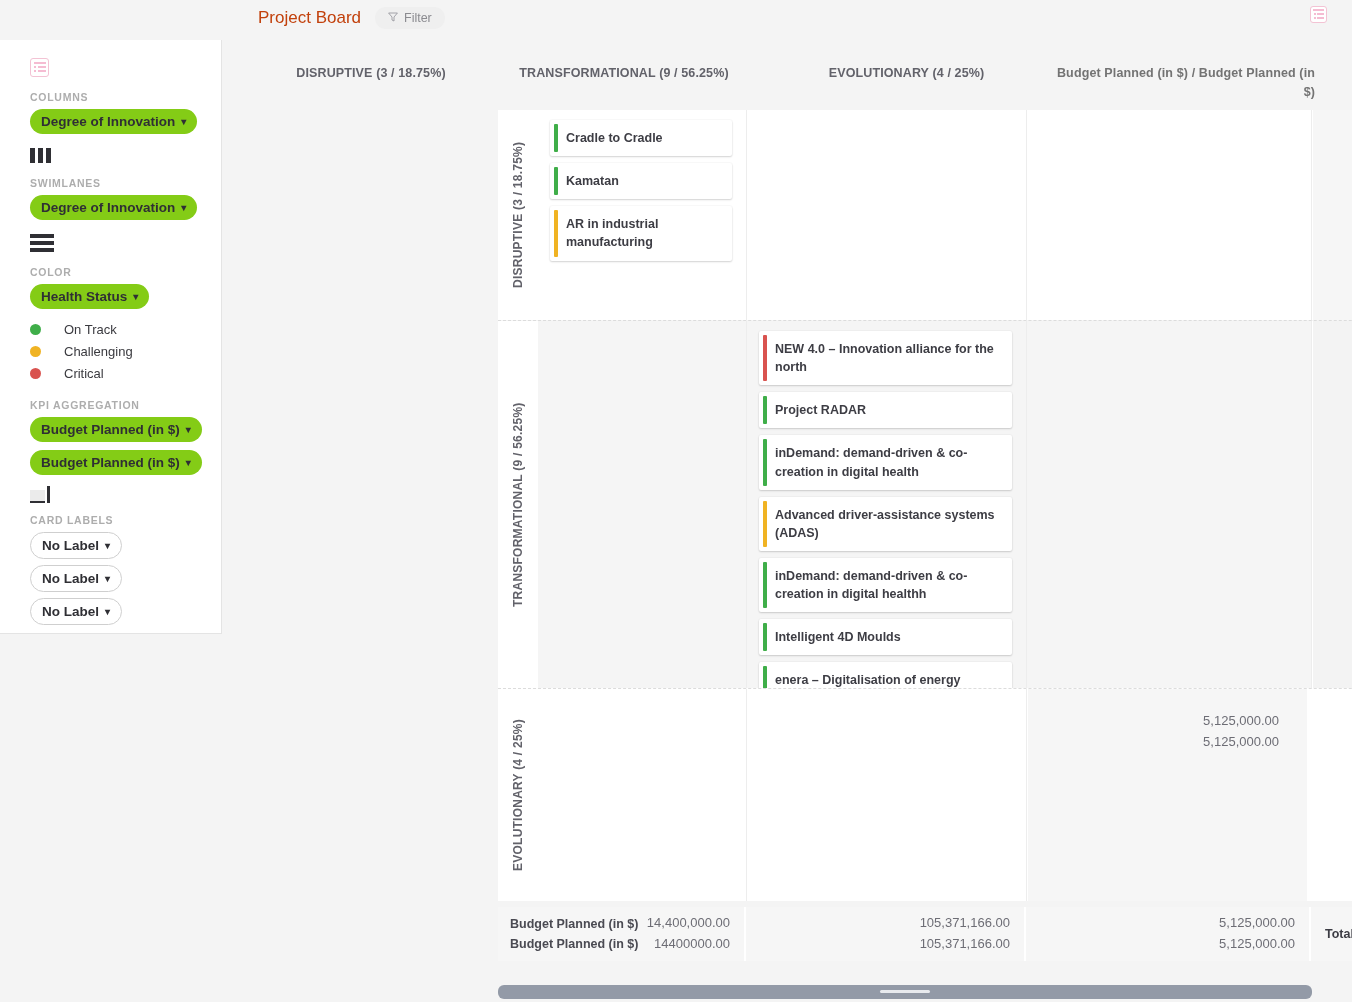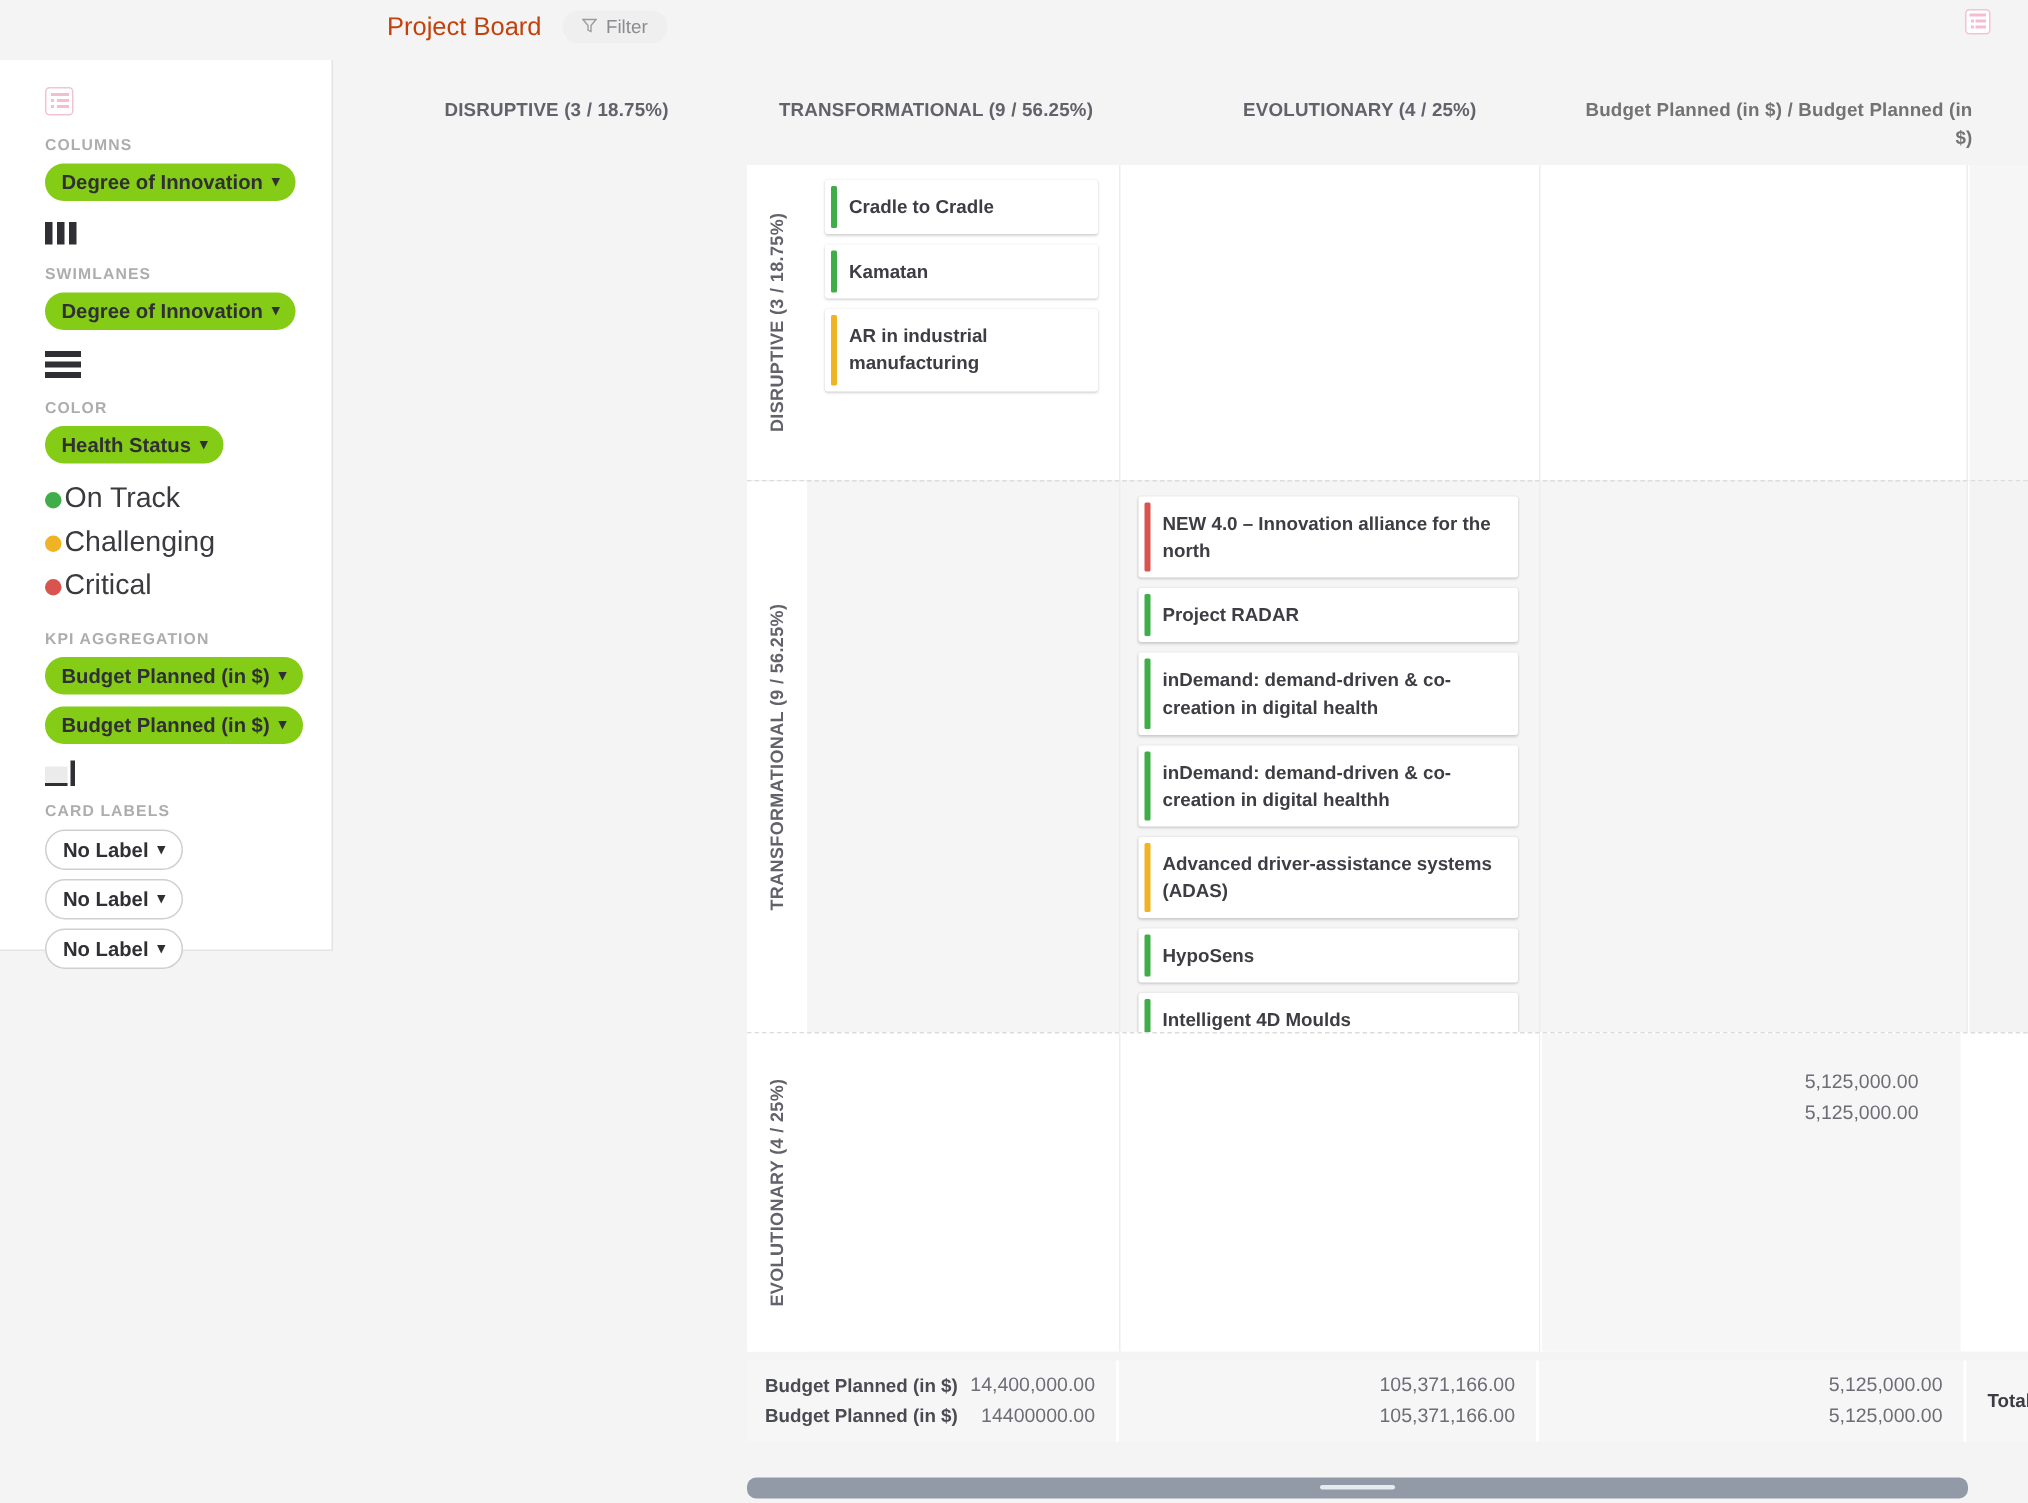--- a/index.html
+++ b/index.html
@@ -46,21 +46,21 @@
   .list-icon-pink i.d { width: 2.5px; height: 2px; left: 2.5px; }
 
   .glyph-cols { display: flex; gap: 3px; align-items: flex-end; }
   .glyph-cols span { width: 5px; height: 15px; background: #2f2f34; }
   .glyph-rows { display: flex; flex-direction: column; gap: 3px; }
   .glyph-rows span { width: 24px; height: 4px; background: #2f2f34; }
   .glyph-kpi { display: flex; align-items: flex-end; gap: 2px; }
   .glyph-kpi .box { width: 15px; height: 13px; background: #ebebeb; border-bottom: 2.5px solid #2f2f34; }
   .glyph-kpi .bar { width: 3px; height: 17px; background: #2f2f34; }
 
-  .legend-row { display: flex; align-items: center; gap: 2px; margin-top: 7px; font-size: 19px; color: #3a3a3f; }
+  .legend-row { display: flex; align-items: center; gap: 23px; margin-top: 7px; font-size: 13px; color: #3a3a3f; }
   .dot { width: 11px; height: 11px; border-radius: 50%; flex: none; }
 
   
   #board { position: absolute; left: 240px; top: 0; width: 1112px; height: 1002px; }
 
   #board-header { height: 36px; display: flex; align-items: center; padding: 0 0 0 18px; }
   #board-title { font-size: 17px; font-weight: normal; color: #c2410c; }
   #filter-btn {
     margin-left: 14px; background: #efefef; border-radius: 13px;
     padding: 4px 13px; font-size: 12.5px; color: #8b8b90;
@@ -313,23 +313,22 @@
     </div>
 
     <div class="swimlane stripe-b lane-sep" style="height:368px">
       <div class="lane-label">TRANSFORMATIONAL (9 / 56.25%)</div>
       <div class="lane-body">
         <div class="cell c0"></div>
         <div class="cell c1">
           <div class="card" style="--hc:#d9534f"><span>NEW 4.0 – Innovation alliance for the north</span></div>
           <div class="card" style="--hc:#3fae49"><span>Project RADAR</span></div>
           <div class="card" style="--hc:#3fae49"><span>inDemand: demand-driven &amp; co-creation in digital health</span></div>
+          <div class="card" style="--hc:#f0b323"><span>Advanced driver-assistance systems (ADAS)</span></div>
           <div class="card" style="--hc:#3fae49"><span>inDemand: demand-driven &amp; co-creation in digital healthh</span></div>
-          <div class="card" style="--hc:#f0b323"><span>Advanced driver-assistance systems (ADAS)</span></div>
-          <div class="card" style="--hc:#3fae49"><span>HypoSens</span></div>
           <div class="card" style="--hc:#3fae49"><span>Intelligent 4D Moulds</span></div>
           <div class="card" style="--hc:#3fae49"><span>enera – Digitalisation of energy supply</span></div>
         </div>
         <div class="cell c2"></div>
         <div class="cell kpi">
           <div class="kpi-val">105,371,166.00</div>
           <div class="kpi-val">105,371,166.00</div>
         </div>
       </div>
     </div>

